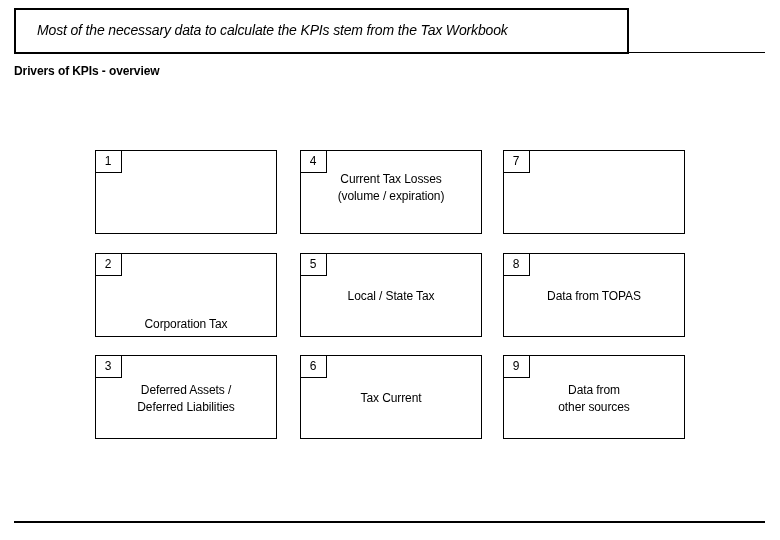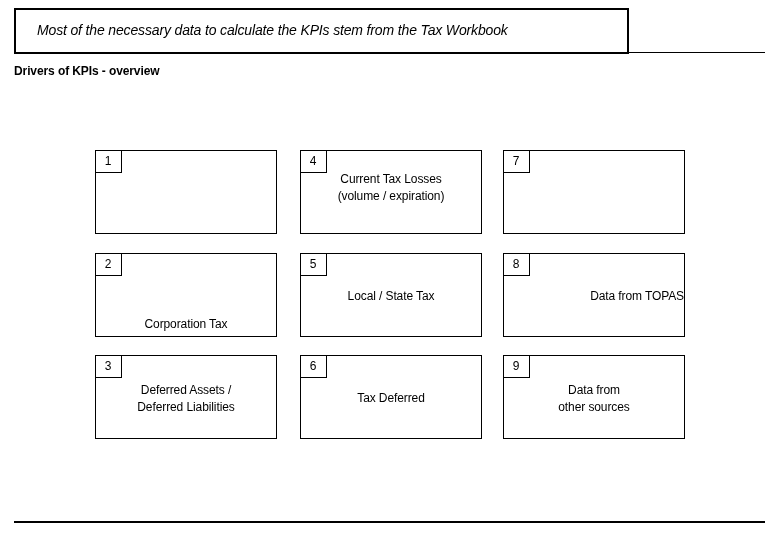--- a/index.html
+++ b/index.html
@@ -144,28 +144,28 @@
         <div class="badge">4</div>
         <div class="cell-label" style="top: 20px;">Current Tax Losses
 (volume / expiration)</div>
       </div>
       <div class="cell" style="left: 300px; top: 253px; width: 182px; height: 84px;">
         <div class="badge">5</div>
         <div class="cell-label" style="top: 34px;">Local / State Tax</div>
       </div>
       <div class="cell" style="left: 300px; top: 355px; width: 182px; height: 84px;">
         <div class="badge">6</div>
-        <div class="cell-label" style="top: 34px;">Tax Deferred</div>
+        <div class="cell-label" style="top: 34px;">Tax Current</div>
       </div>
       <div class="cell" style="left: 503px; top: 150px; width: 182px; height: 84px;">
         <div class="badge">7</div>
       </div>
       <div class="cell" style="left: 503px; top: 253px; width: 182px; height: 84px;">
         <div class="badge">8</div>
-        <div class="cell-label" style="top: 34px; text-align: right;">Data from TOPAS</div>
+        <div class="cell-label" style="top: 34px;">Data from TOPAS</div>
       </div>
       <div class="cell" style="left: 503px; top: 355px; width: 182px; height: 84px;">
         <div class="badge">9</div>
         <div class="cell-label" style="top: 26px;">Data from
 other sources</div>
       </div>
     </div>
 
   <div class="footer-rule"></div>
 

